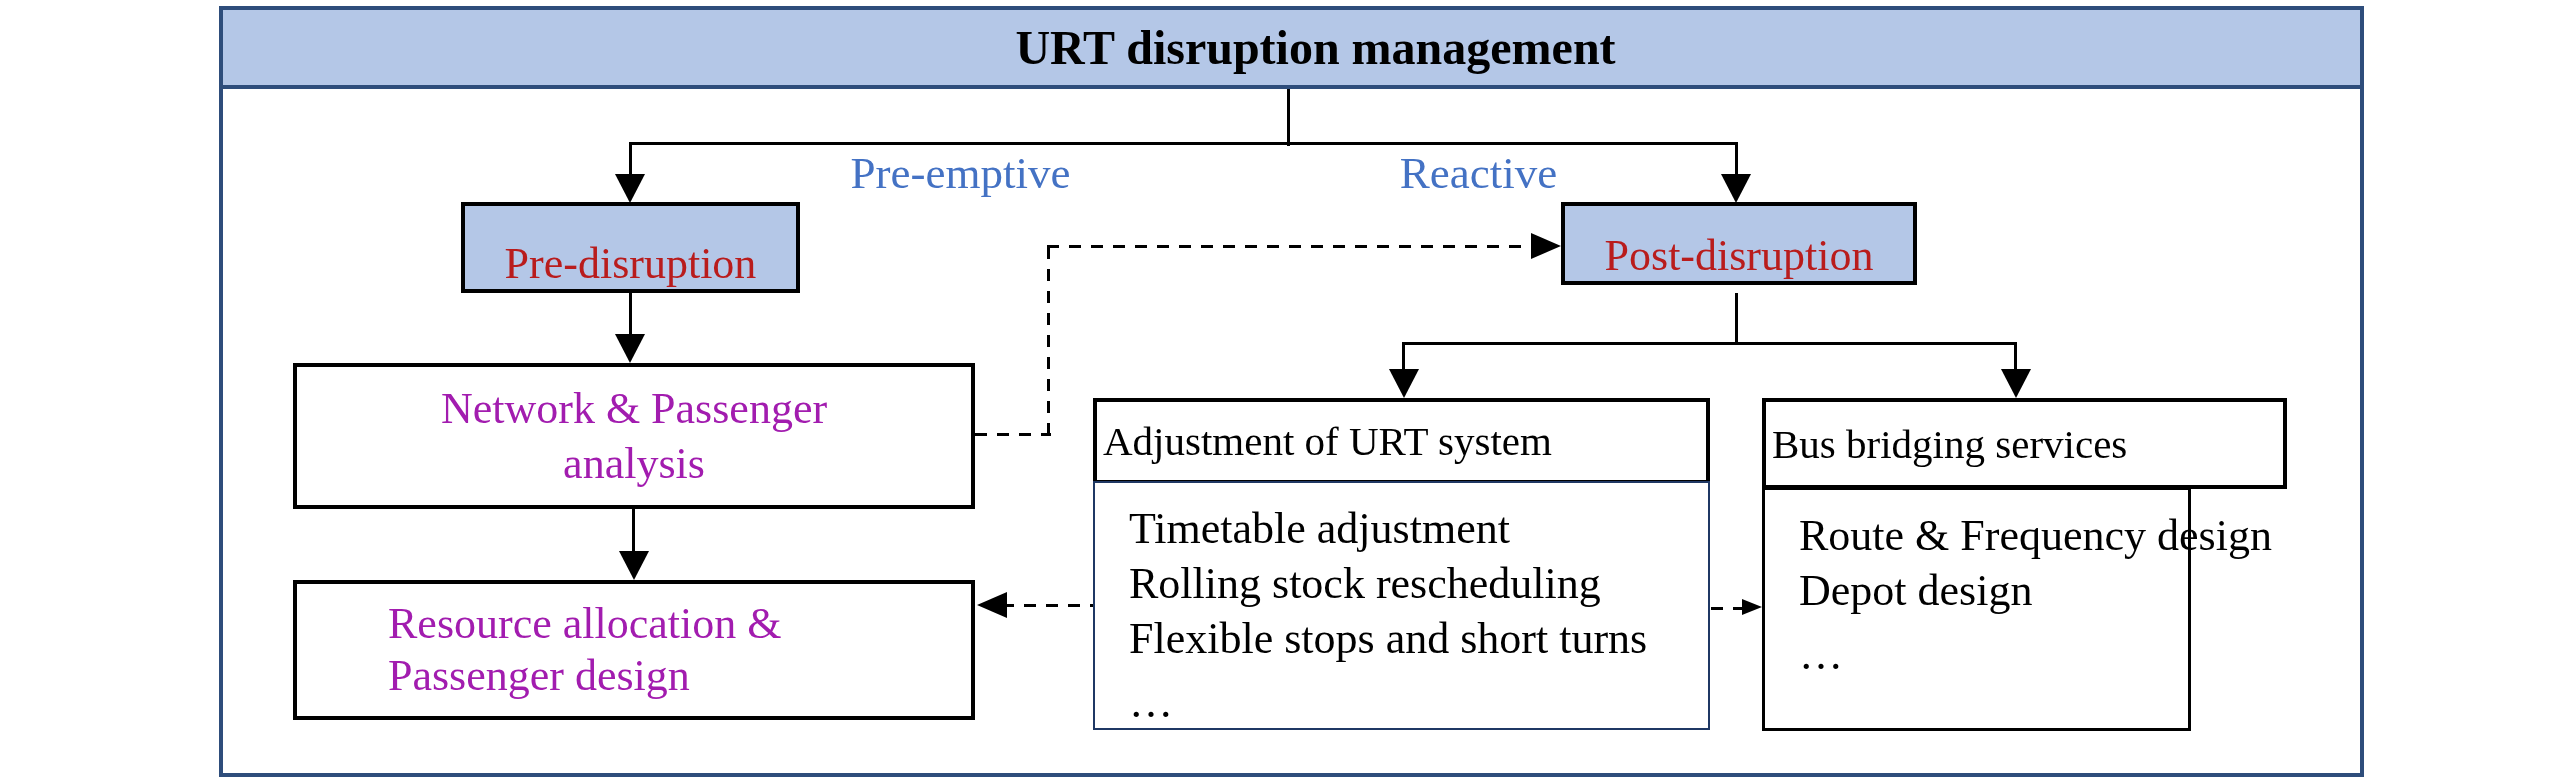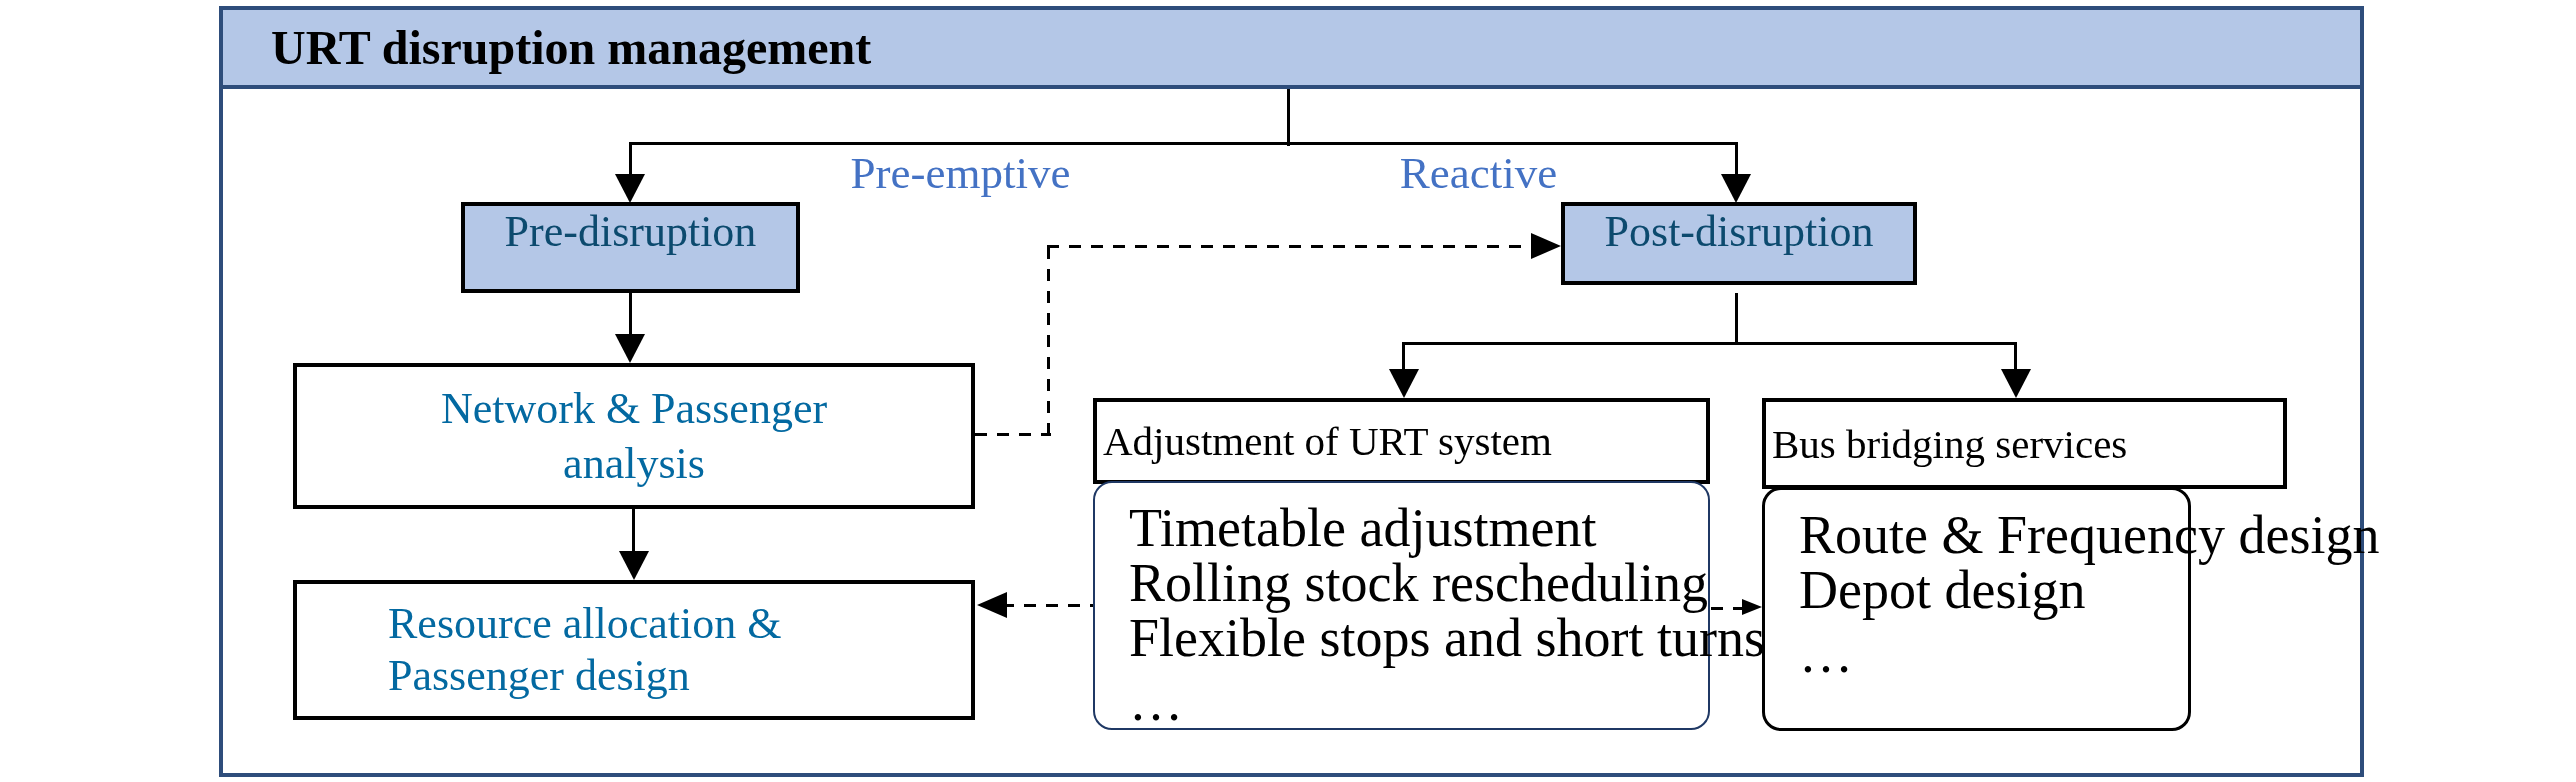--- a/index.html
+++ b/index.html
@@ -22,68 +22,68 @@
   
   .outer-frame {
     border: 4.1px solid #2e4d7b;
     background: #ffffff;
   }
   .title-bar {
     border: 4.8px solid #2e4d7b;
     background: #b4c7e7;
     display: flex;
     align-items: center;
+    justify-content: center;
     font-weight: bold;
     font-size: 48px;
     color: #000000;
     padding-left: 48px;
   }
 
   
   .stage-node {
     border: 4.8px solid #000000;
     background: #b4c7e7;
     display: flex;
-    align-items: flex-start;
+    align-items: flex-end;
     justify-content: center;
     font-size: 44px;
-    color: #0c4a6e;
+    color: #b91c1c;
   }
 
   
   .proc-box {
     border: 4.1px solid #000000;
     background: #ffffff;
     display: flex;
     flex-direction: column;
     justify-content: center;
     font-size: 44px;
-    color: #0369a1;
+    color: #a21caf;
     line-height: 55px;
   }
   .proc-box.centered { align-items: center; text-align: center; }
   .proc-box.lefted   { padding-left: 91px; justify-content: center; }
 
   
   .hdr-box {
     border: 4.1px solid #000000;
     background: #ffffff;
     display: flex;
     align-items: center;
     font-size: 41px;
     padding-left: 6px;
     color: #000000;
   }
   .list-box {
     background: #ffffff;
-    font-size: 54px;
+    font-size: 44px;
     line-height: 55px;
     color: #000000;
     padding: 17.7px 0 0 34px;
-    border-radius: 19px;
   }
   .list-box .ellipsis-row { margin-top: 9.5px; }
   .list-box div { white-space: nowrap; }
 
   
   .hline { background: #000000; height: 3.4px; }
   .vline { background: #000000; width: 3.4px; }
   .dash-h {
     height: 3.4px;
     background: repeating-linear-gradient(90deg, #000 0 12.3px, transparent 12.3px 22px);

